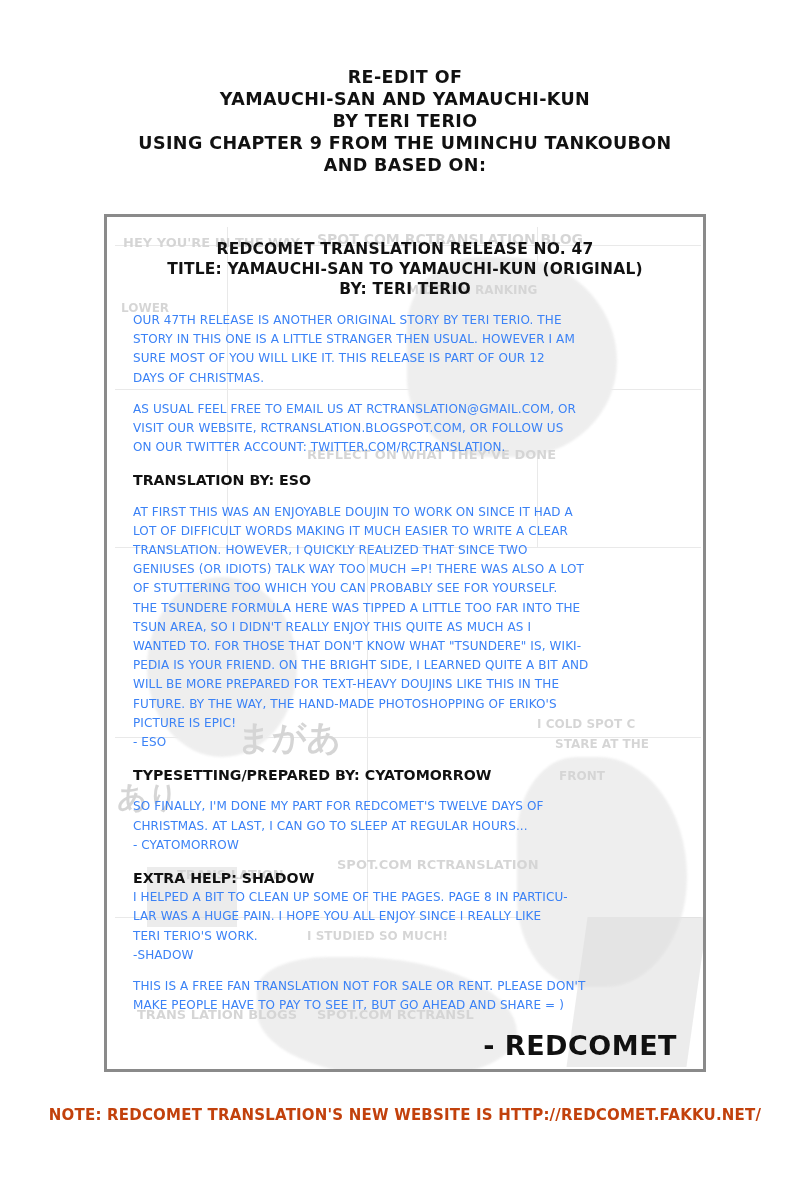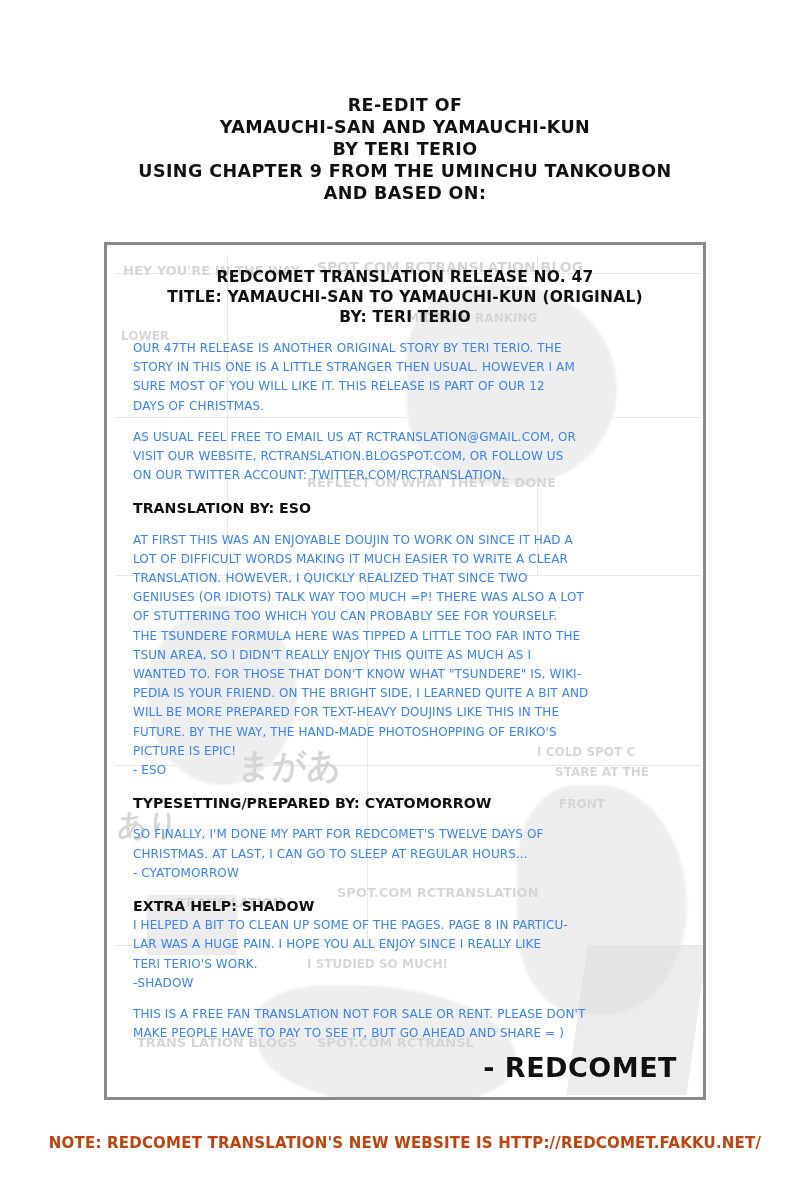--- a/index.html
+++ b/index.html
@@ -13,21 +13,20 @@
     font-family: "DejaVu Sans", sans-serif;
     color: #1a1a1a;
     position: relative;
     overflow: hidden;
   }
   .page {
     position: relative;
     width: 810px;
     height: 1124px;
     box-sizing: border-box;
-    margin-top: 28px;
   }
 
   
   .header {
     position: absolute;
     top: 66px;
     left: 0;
     width: 810px;
     text-align: center;
     font-weight: bold;
@@ -121,21 +120,21 @@
     font-size: 14.2px;
     line-height: 19.2px;
     margin-top: 14px;
     color: #111;
     white-space: nowrap;
   }
 
   .signature {
     position: absolute;
     right: 26px;
-    bottom: 14px;
+    bottom: 8px;
     font-size: 27px;
     font-weight: bold;
     letter-spacing: .5px;
     color: #111;
     z-index: 3;
     white-space: nowrap;
   }
 
   .footnote {
     position: absolute;

